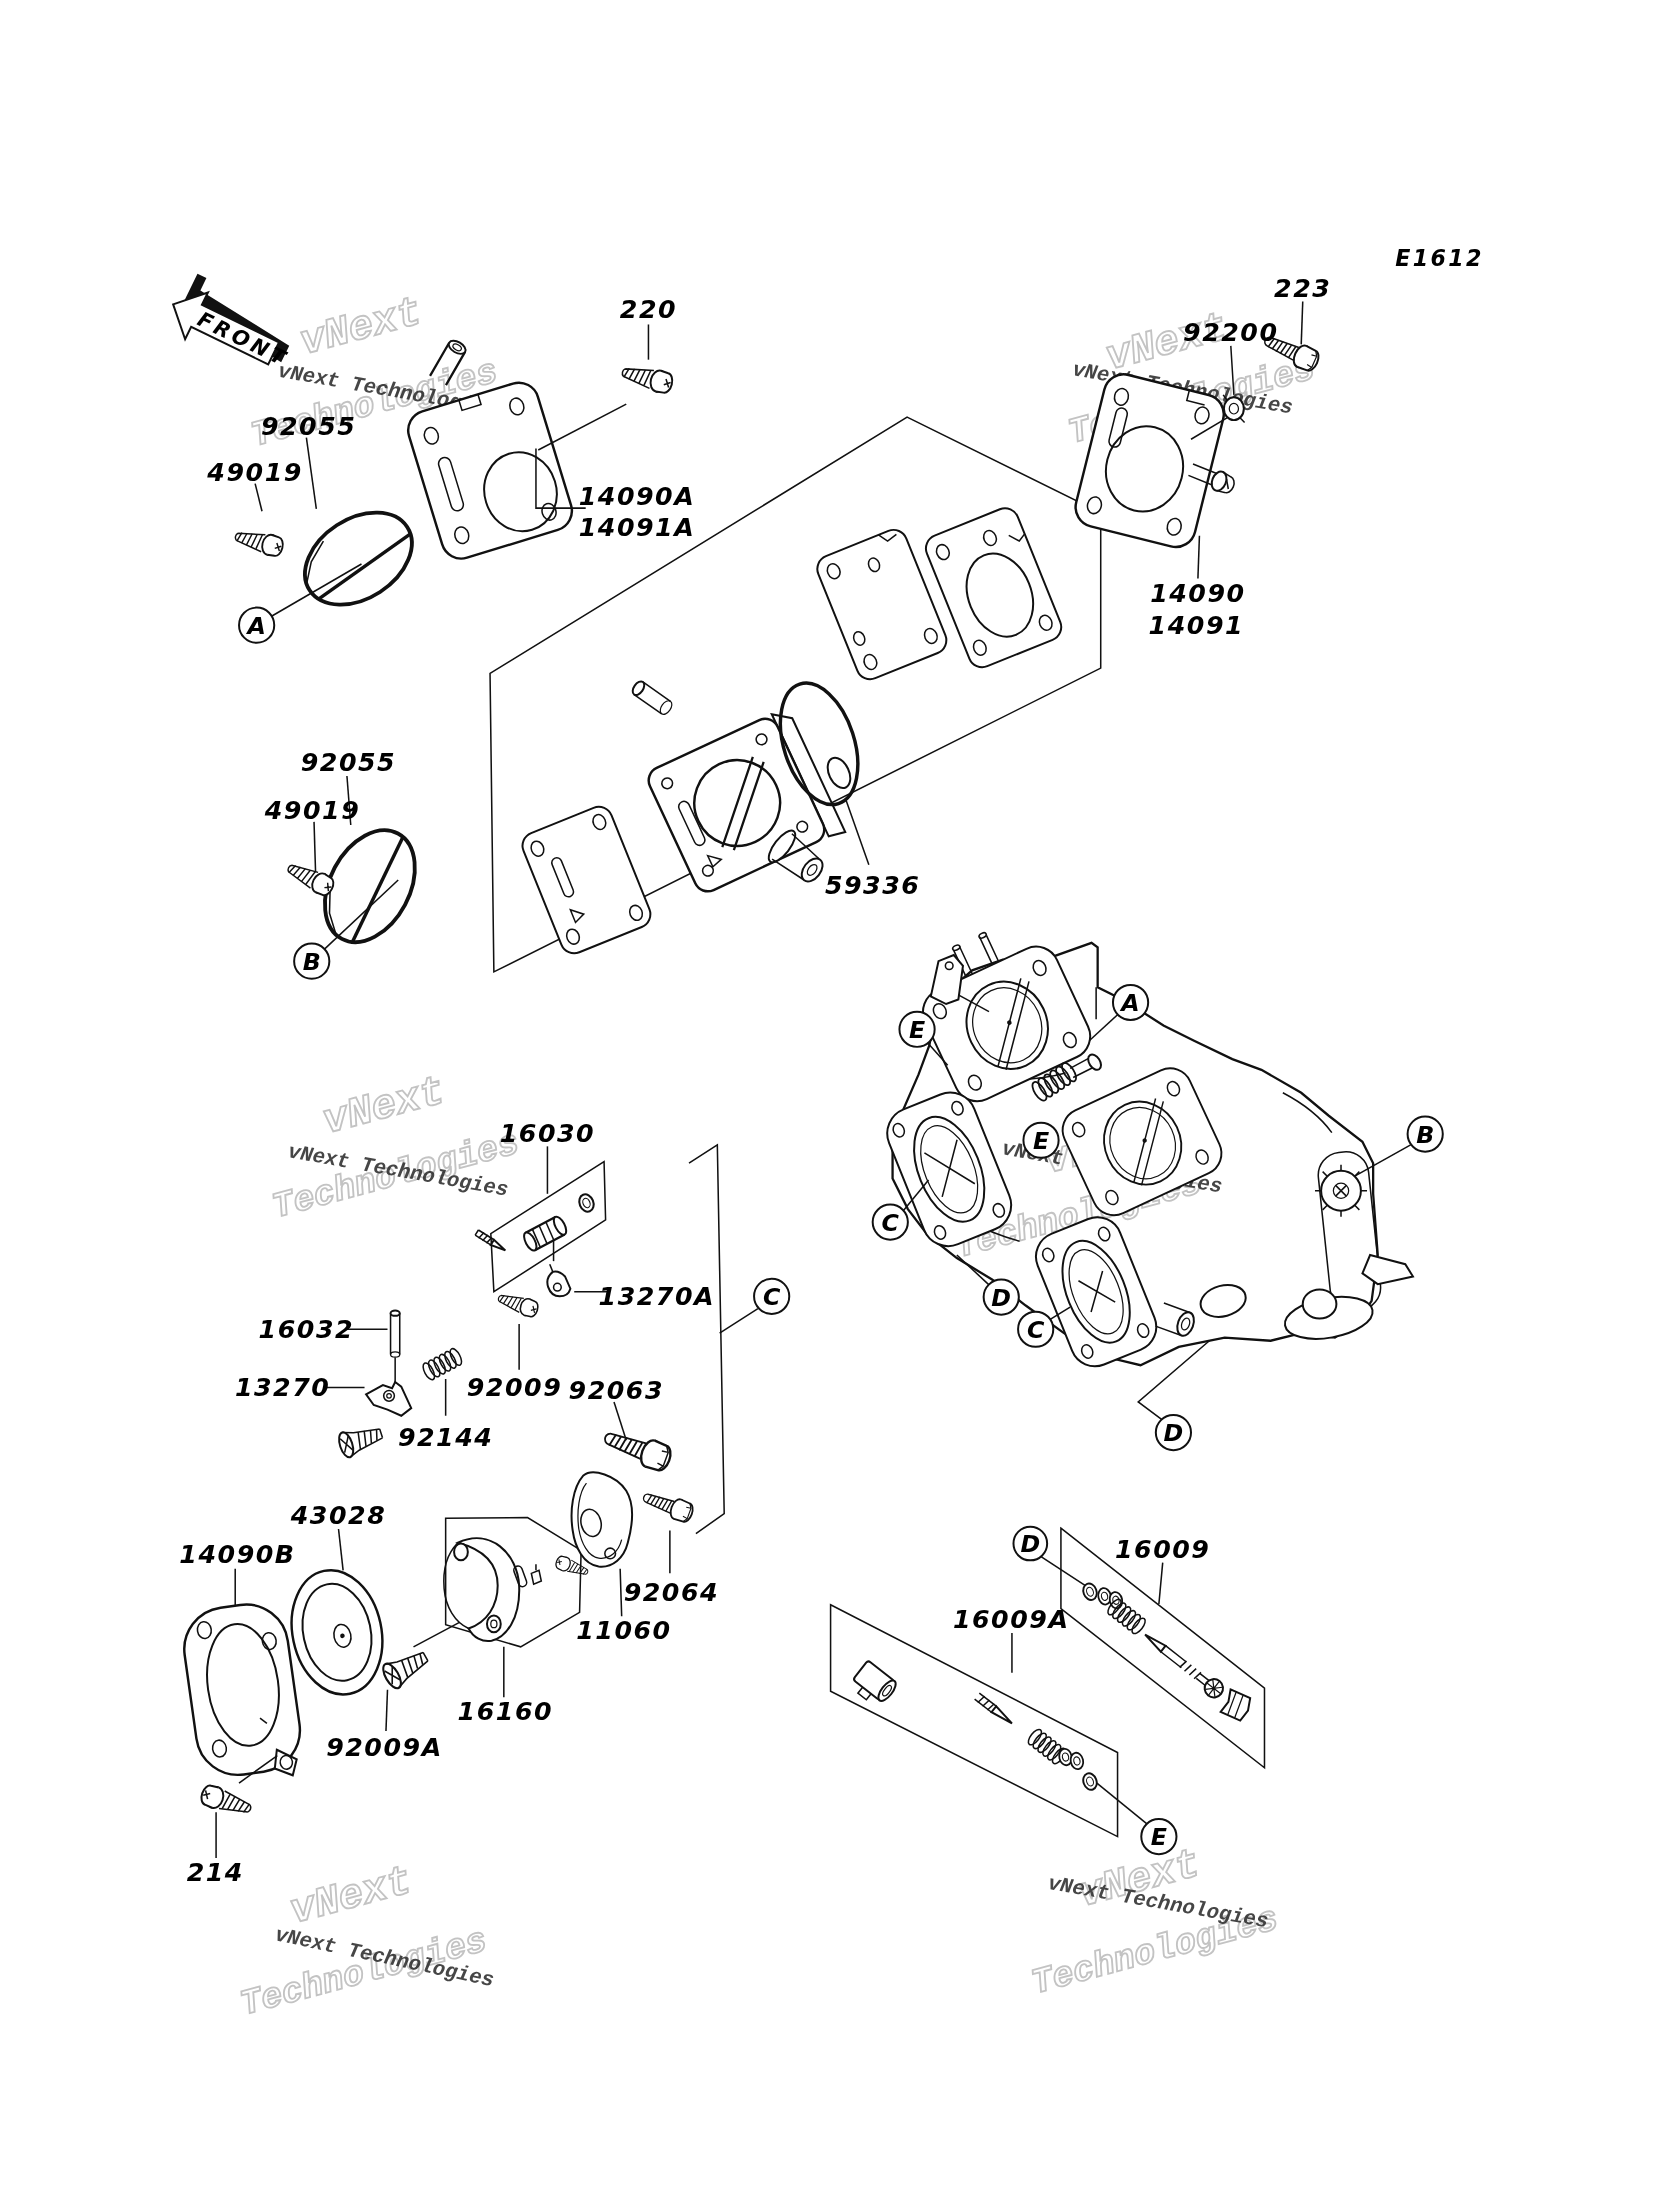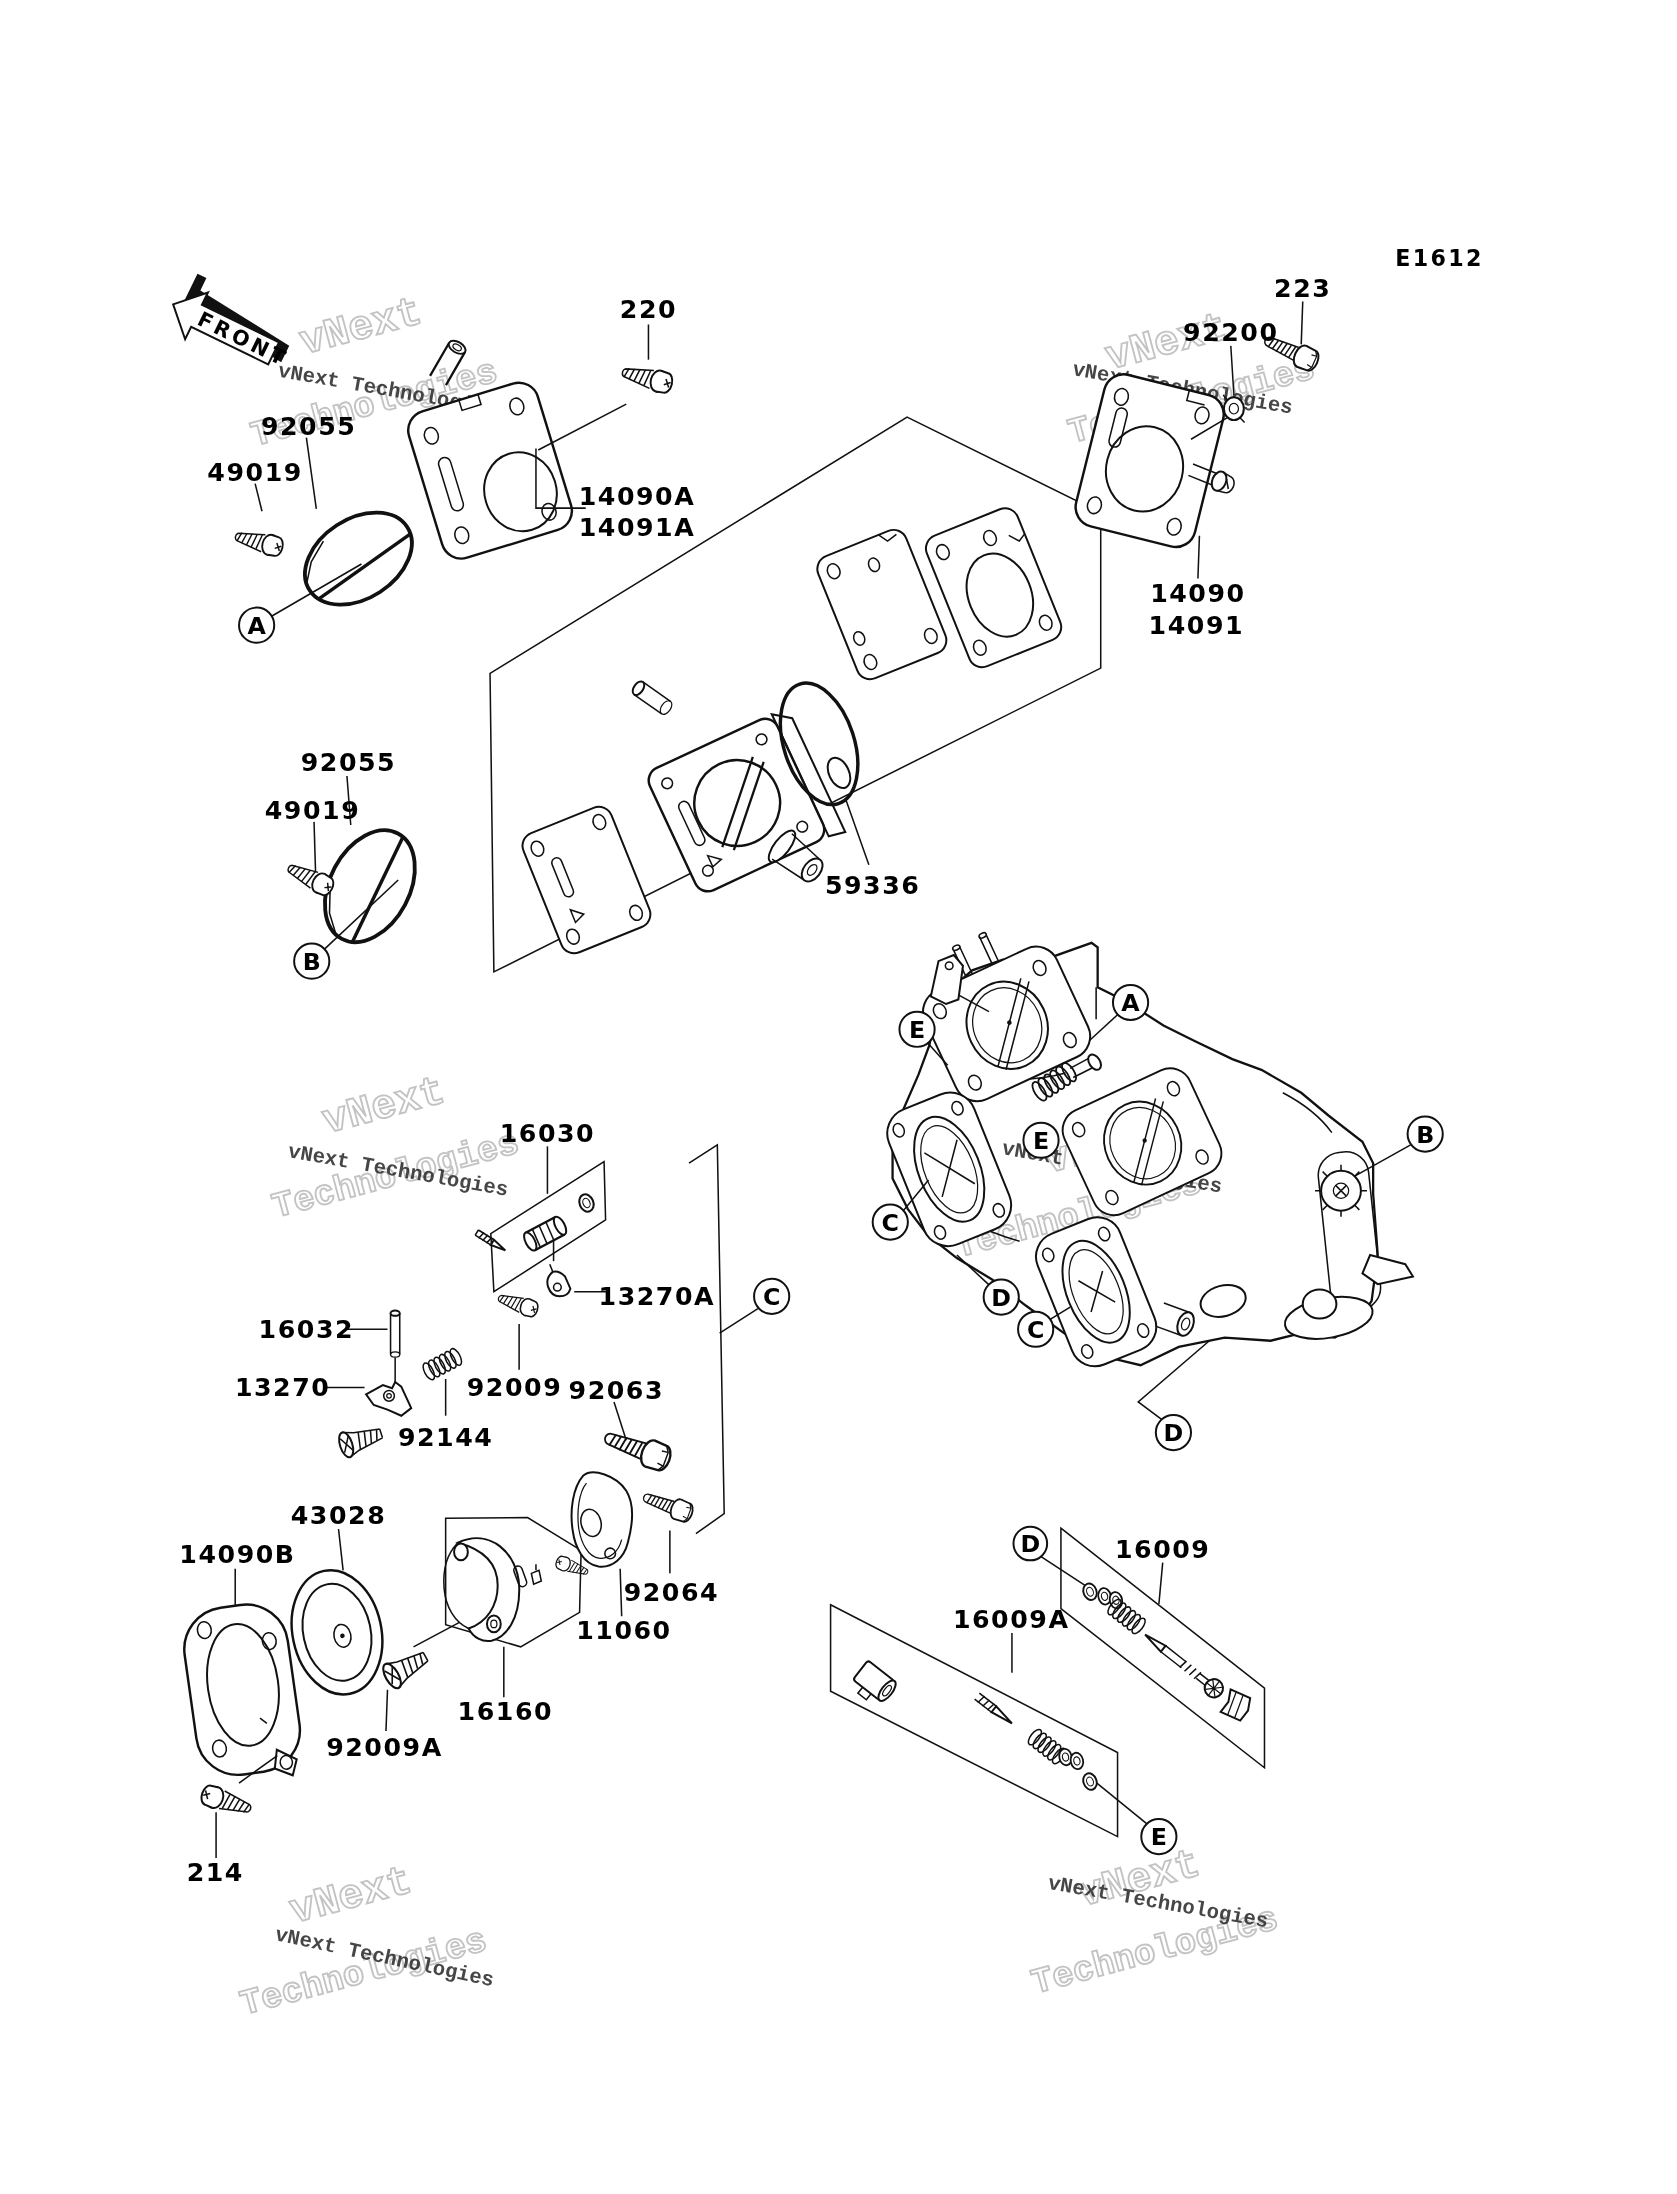--- a/index.html
+++ b/index.html
@@ -1,16 +1,16 @@
 <!DOCTYPE html>
 <html style="font-size:12.2px"><head>
 <meta charset="utf-8">
 <style>
   html,body{margin:0;padding:0;background:#ffffff;}
-  .stage{position:relative;width:1576px;height:2194px;background:#fff;overflow:hidden;}
+  .stage{position:relative;width:1576px;height:2194px;background:#fff;overflow:hidden;font-style:italic;}
   svg{display:block;}
   .ln{stroke:#111;stroke-width:2;fill:none;}
   .ln3{stroke:#111;stroke-width:3;fill:none;}
   .part{stroke:#111;stroke-width:2.6;fill:#fff;}
   .part3{stroke:#111;stroke-width:3.2;fill:#fff;}
   .thin{stroke:#111;stroke-width:1.6;fill:none;}
   .fillb{fill:#111;stroke:none;}
   .lbl{font-family:"DejaVu Sans","Liberation Sans",sans-serif;font-weight:bold;font-size:33px;letter-spacing:2px;fill:#000;text-anchor:middle;}
   .cl{font-family:"DejaVu Sans","Liberation Sans",sans-serif;font-weight:bold;font-size:31px;fill:#000;text-anchor:middle;}
   .code{font-family:"DejaVu Sans","Liberation Sans",sans-serif;font-weight:bold;font-size:29px;letter-spacing:3px;fill:#000;text-anchor:start;}

